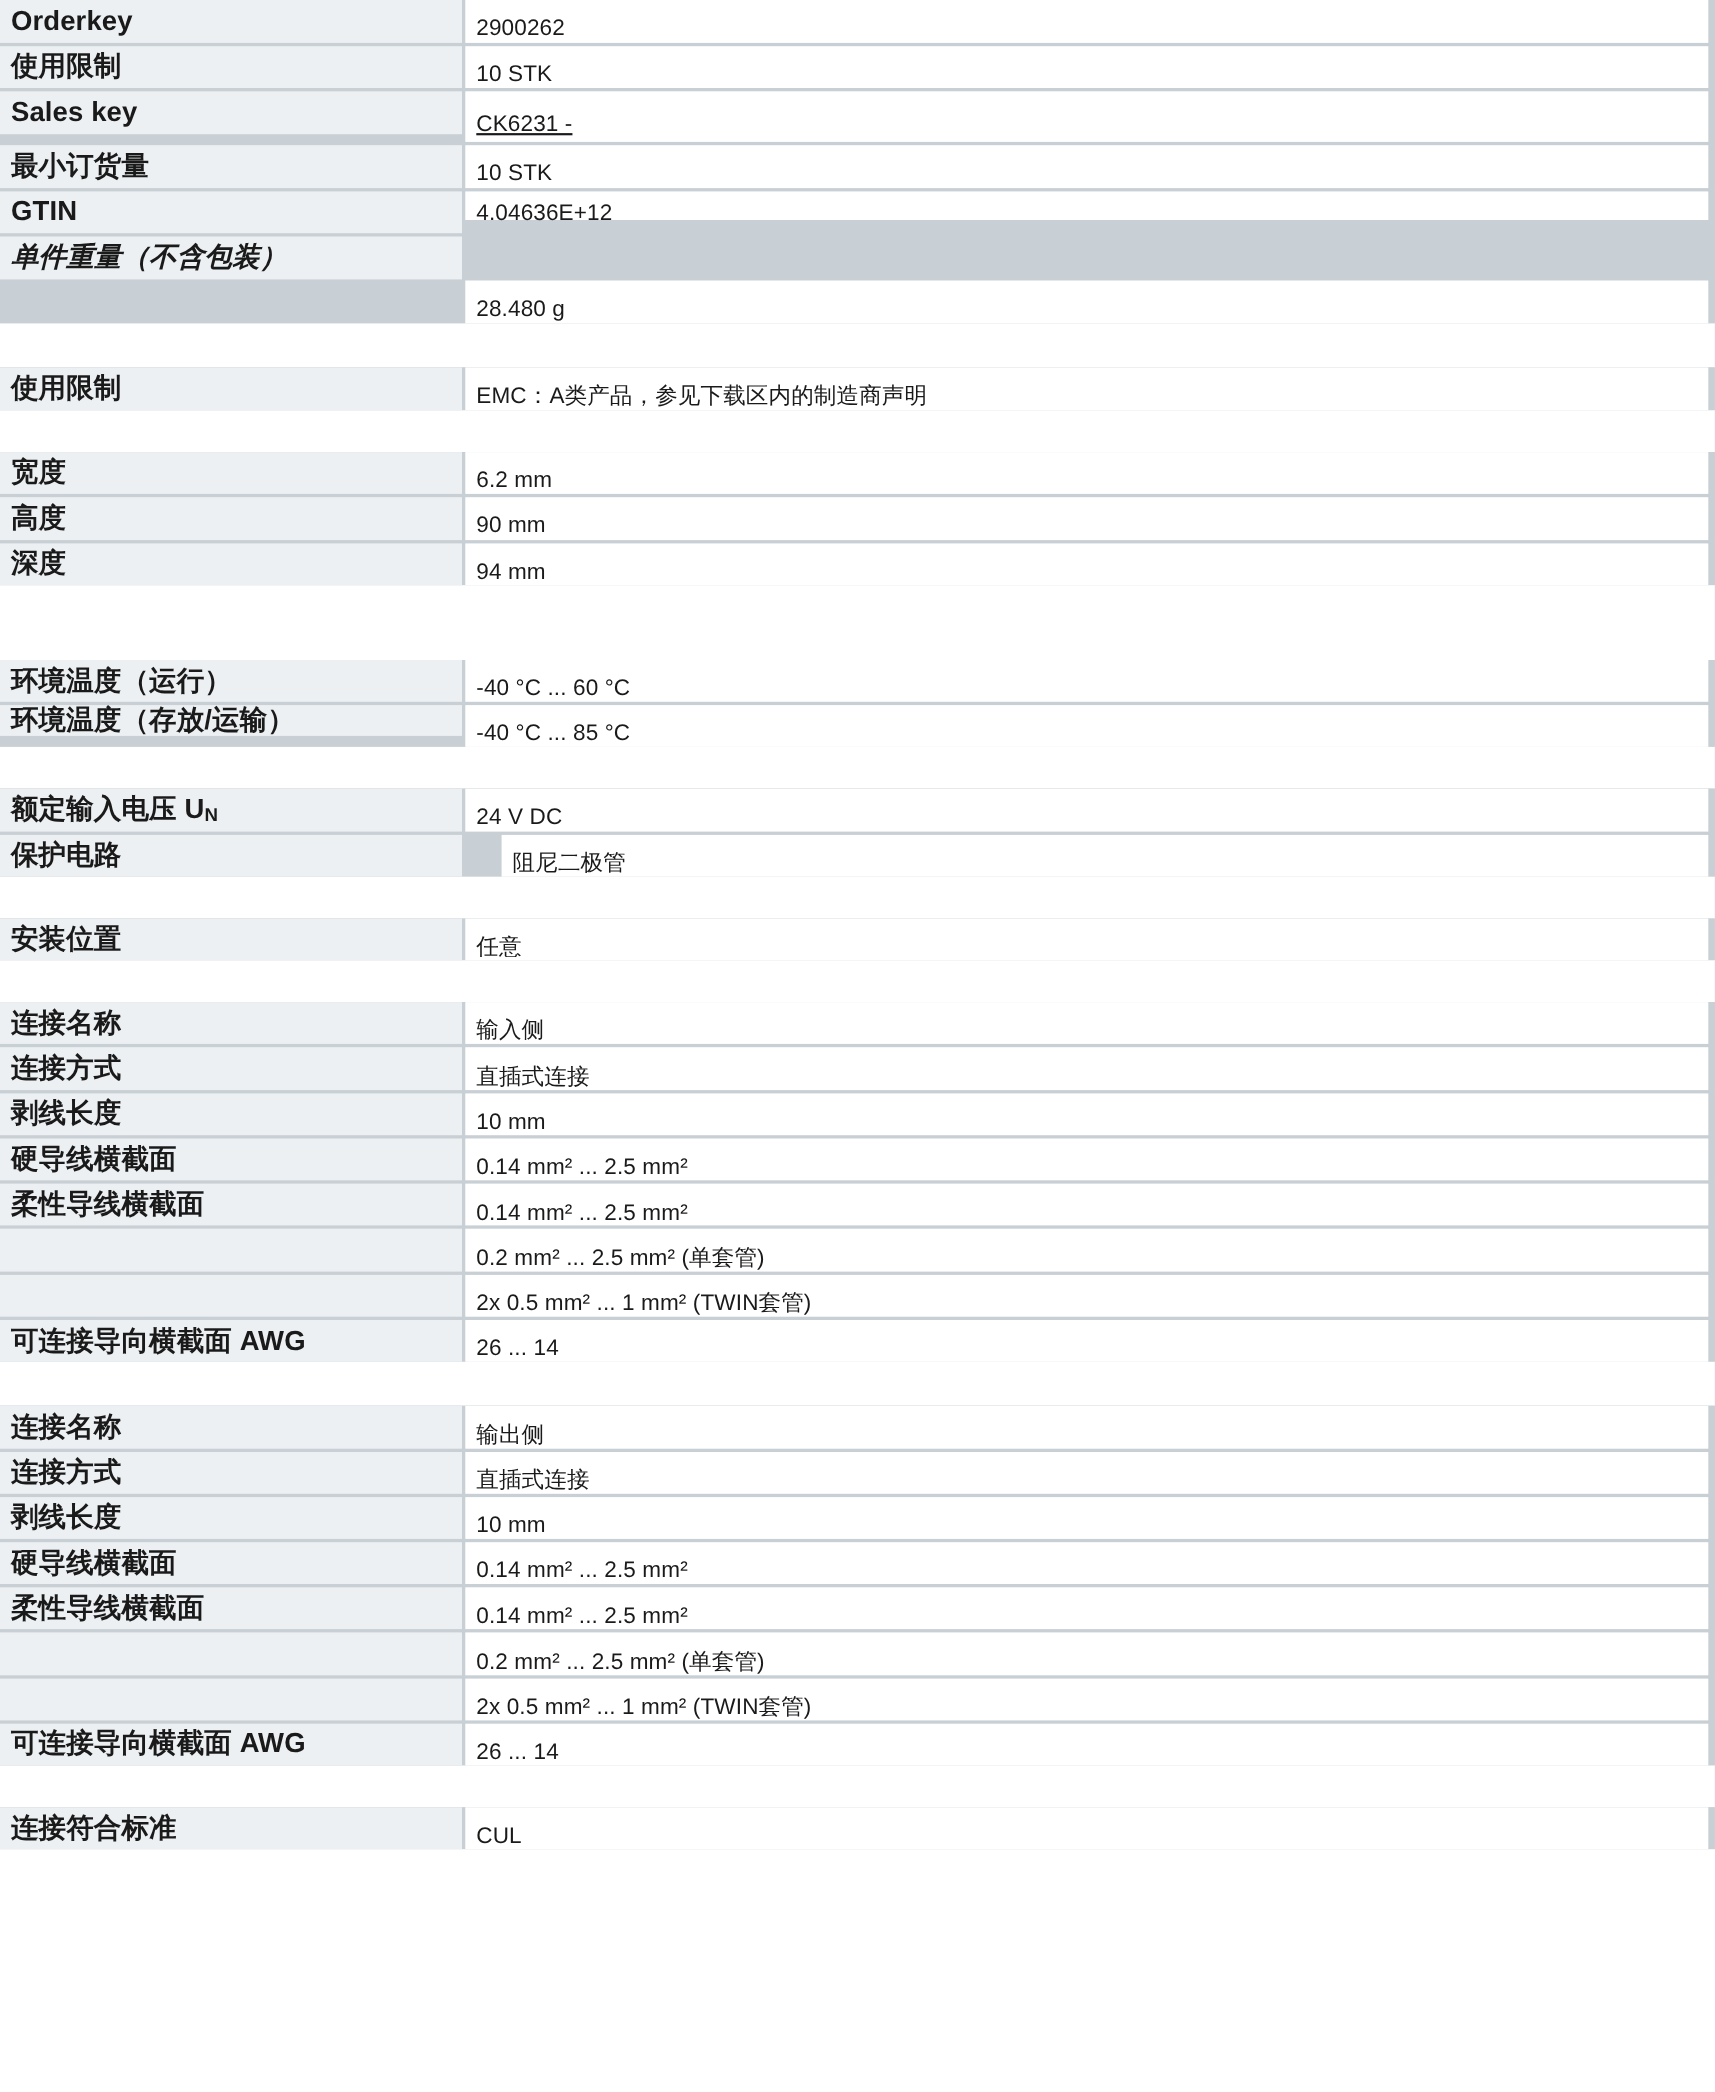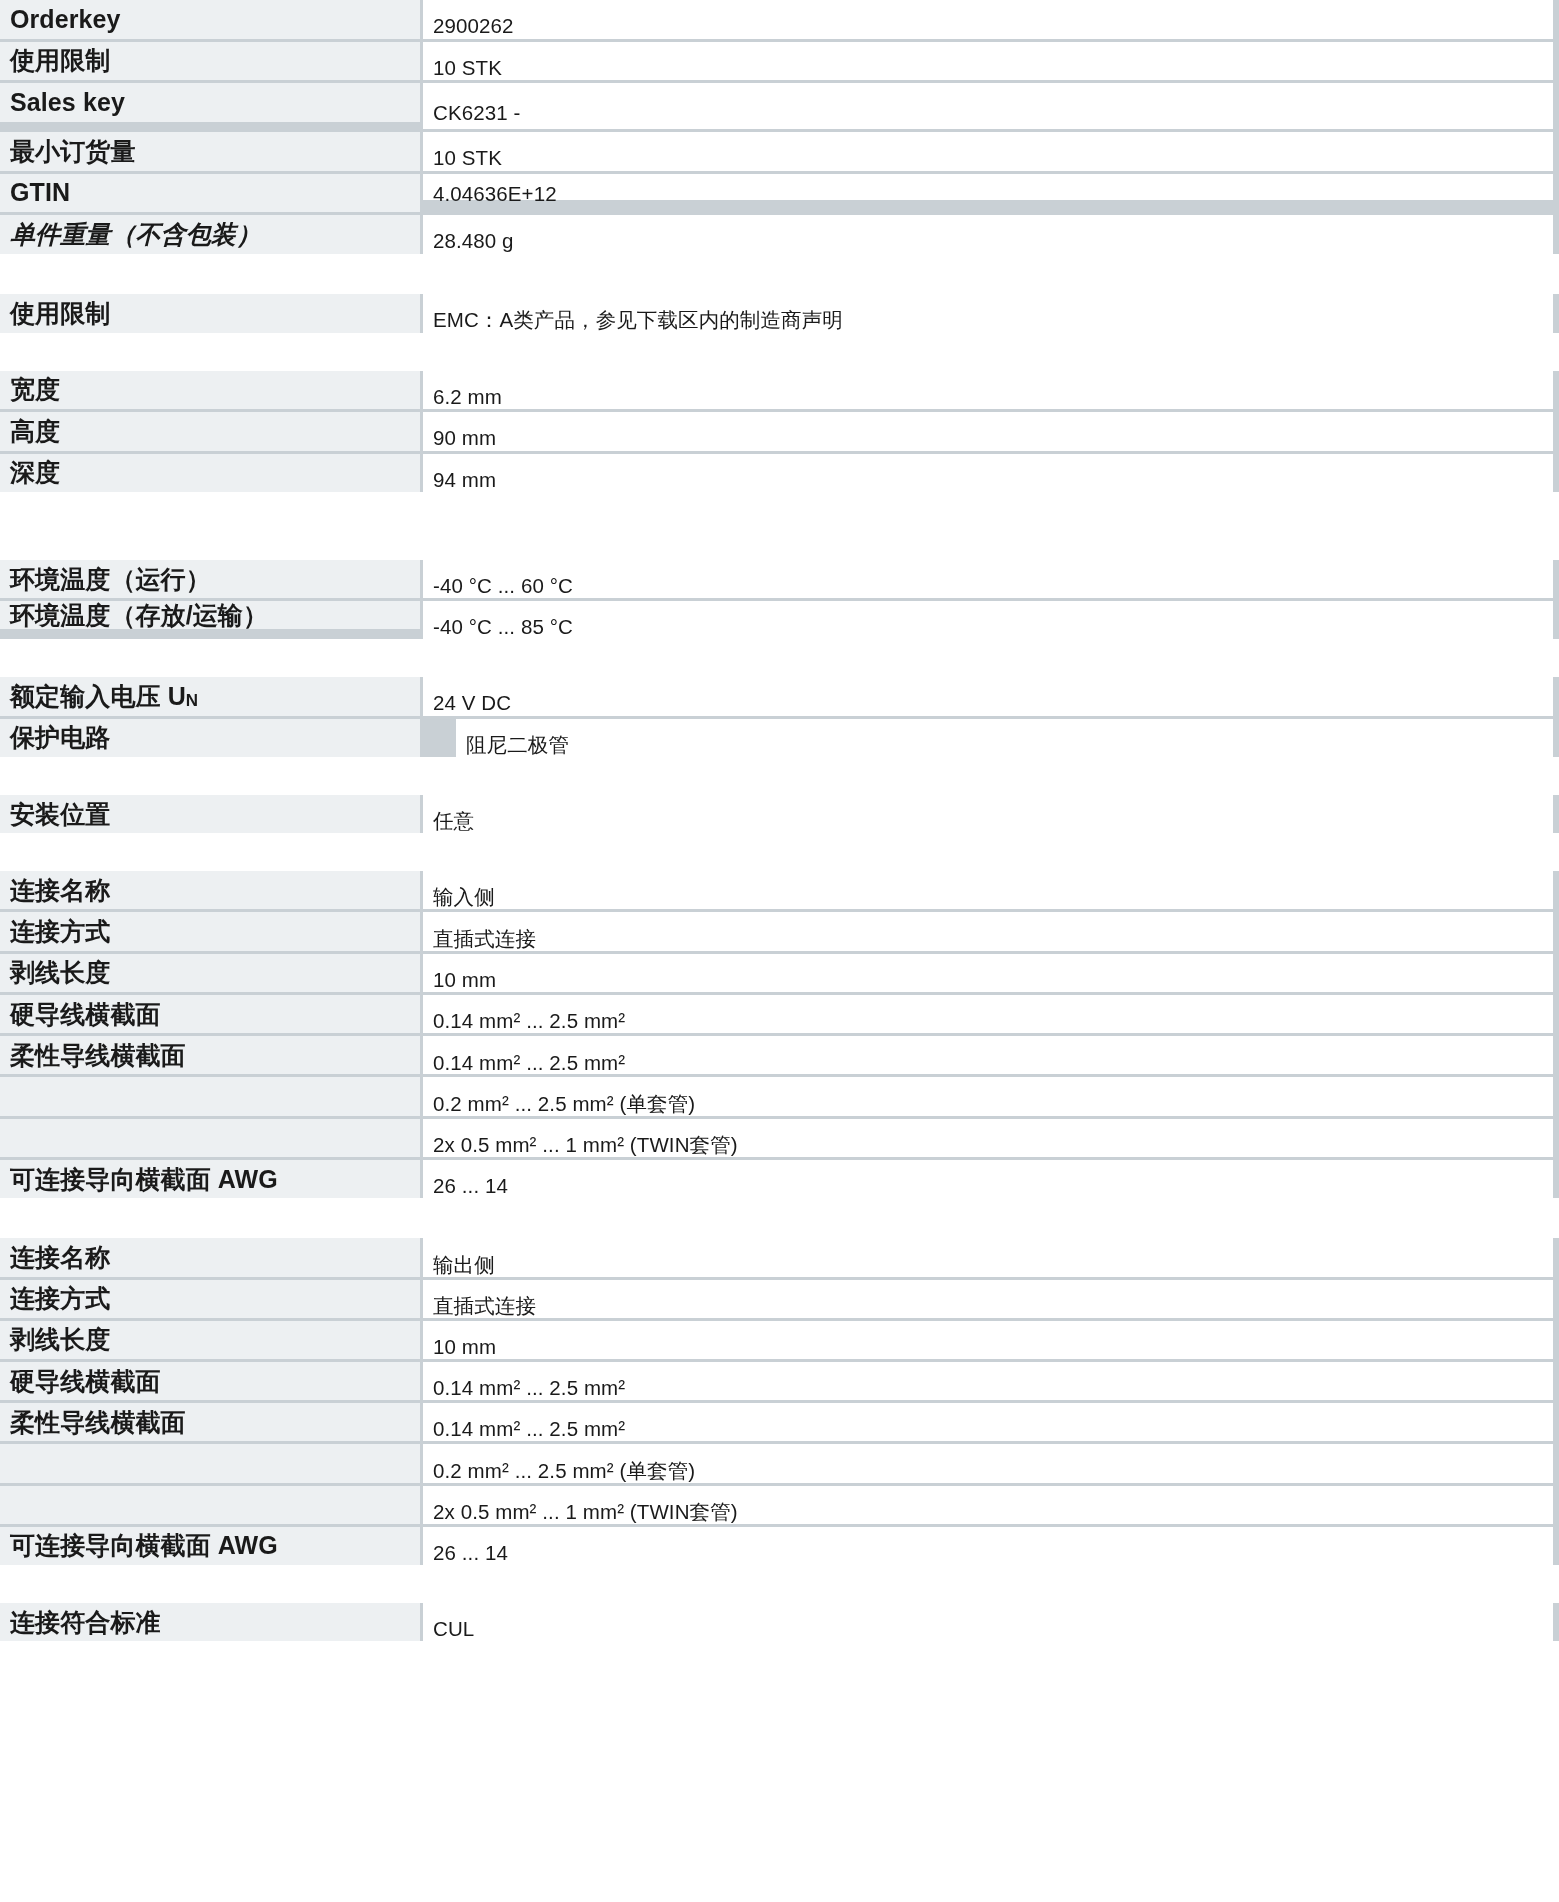--- a/index.html
+++ b/index.html
@@ -81,33 +81,33 @@
       <div class="row">
         <div class="label" style="height: 38.5px;">Orderkey</div>
         <div class="value" style="height: 38.5px;">2900262</div>
       </div>
       <div class="row">
         <div class="label" style="height: 38.5px;">使用限制</div>
         <div class="value" style="height: 38.5px;">10 STK</div>
       </div>
       <div class="row">
         <div class="label" style="height: 38.5px;">Sales key</div>
-        <div class="value" style="height: 46px;">CK6231 -</div>
+        <div class="value" style="height: 46px; text-decoration: underline;">CK6231 -</div>
       </div>
       <div class="row">
         <div class="label" style="height: 38.5px;">最小订货量</div>
         <div class="value" style="height: 38.5px;">10 STK</div>
       </div>
       <div class="row">
         <div class="label" style="height: 38.5px;">GTIN</div>
         <div class="value" style="height: 23px;">4.04636E+12</div>
       </div>
       <div class="row">
         <div class="label" style="height: 38.5px; font-style: italic;">单件重量（不含包装）</div>
-        <div class="value" style="height: 38.5px;">28.480 g</div>
+        <div class="value" style="height: 38.5px; margin-top: 40px;">28.480 g</div>
       </div>
     </div>
     <div class="spacer" style="height: 40px;"></div>
     <div class="group">
       <div class="row">
         <div class="label" style="height: 39px;">使用限制</div>
         <div class="value" style="height: 39px;">EMC：A类产品，参见下载区内的制造商声明</div>
       </div>
     </div>
     <div class="spacer" style="height: 38px;"></div>

